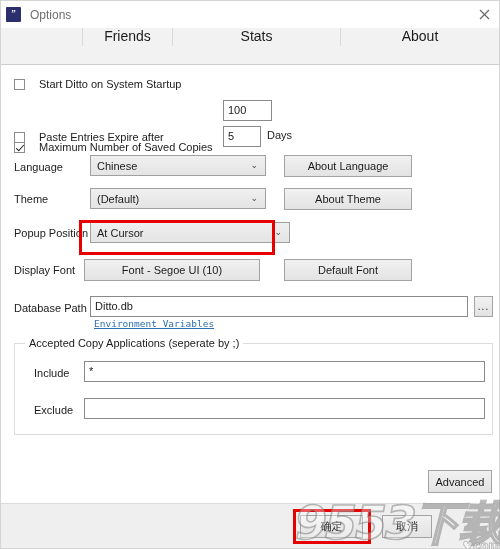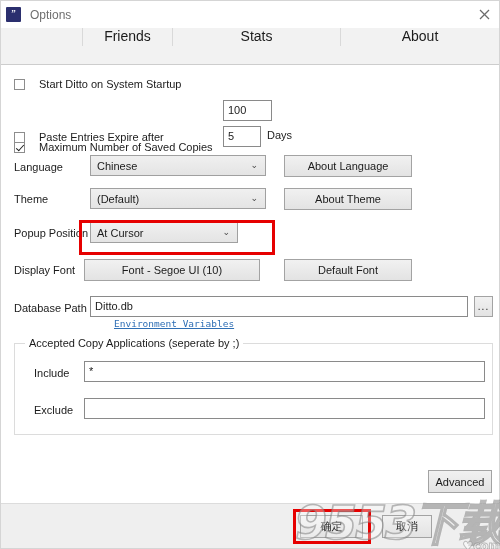--- a/index.html
+++ b/index.html
@@ -200,21 +200,20 @@
   .btn.dots { font-size: 10px; letter-spacing: 1px; }
 
   
   .link {
     color: #2f6fb5;
     text-decoration: underline;
     font-size: 9.5px;
     font-family: "DejaVu Sans Mono", monospace;
     letter-spacing: 0px;
     white-space: nowrap;
-    margin-left: 20px;
   }
 
   
   .groupbox {
     position: absolute;
     border: 1px solid #dcdcdc;
     box-sizing: border-box;
     background: transparent;
   }
   .group-title {
@@ -339,21 +338,21 @@
     <div class="redbox" style="left:78px; top:155px; width:196px; height:35px;"></div>
 
     <div class="label" style="position:absolute; left:13px; top:128px;">Theme</div>
     <div class="combo" style="position:absolute; left:89px; top:123px; width:176px;">
       <span>(Default)</span>
       <span class="caret">⌄</span>
     </div>
     <div class="btn" style="position:absolute; left:283px; top:123px; width:128px;">About Theme</div>
 
     <div class="label" style="position:absolute; left:13px; top:162px;">Popup Position</div>
-    <div class="combo" style="position:absolute; left:89px; top:157px; width:148px;">
+    <div class="combo" style="position:absolute; left:89px; top:157px; width:200px;">
       <span>At Cursor</span>
       <span class="caret">⌄</span>
     </div>
 
     <div class="label" style="position:absolute; left:13px; top:199px;">Display Font</div>
     <div class="btn" style="position:absolute; left:83px; top:194px; width:176px;">Font - Segoe UI (10)</div>
     <div class="btn" style="position:absolute; left:283px; top:194px; width:128px;">Default Font</div>
 
     <div class="label" style="position:absolute; left:13px; top:237px;">Database Path</div>
     <div class="tinput" style="position:absolute; left:89px; top:231px; width:378px;">Ditto.db</div>

